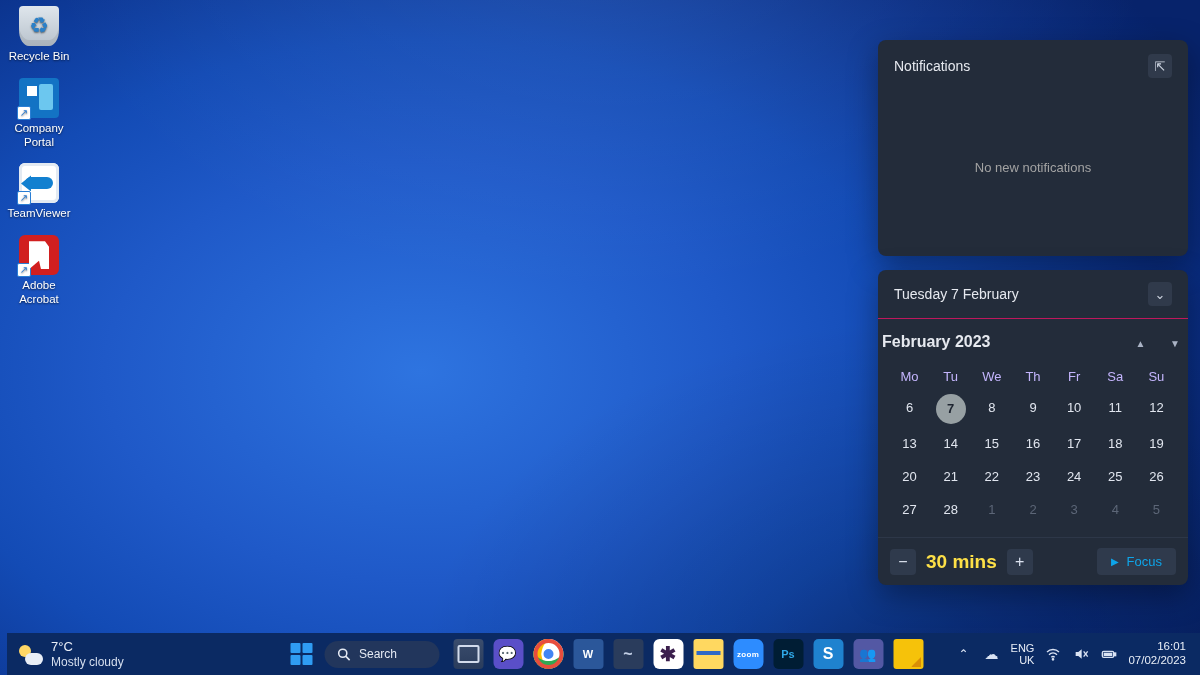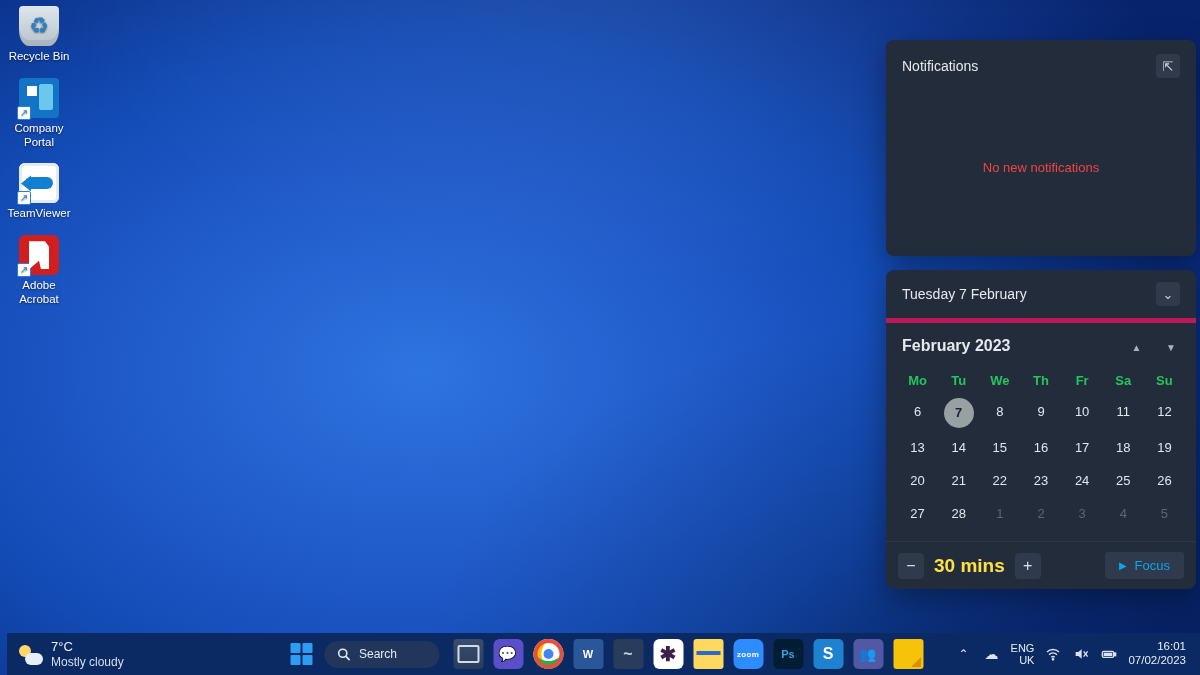--- a/index.html
+++ b/index.html
@@ -31,32 +31,32 @@
 .ico-cp::after{content:"";position:absolute;left:8px;top:8px;width:10px;height:10px;background:#fff;}
 .ico-cp::before{content:"";position:absolute;right:6px;top:6px;width:14px;height:26px;background:#6cc7ef;border-radius:2px;}
 .ico-tv   { background:#fff;border-radius:6px; box-shadow: inset 0 0 0 3px #e3eaf2;}
 .ico-tv::after{content:"";position:absolute;left:6px;top:14px;width:28px;height:12px;background:#1280d0;border-radius:8px;}
 .ico-tv::before{content:"";position:absolute;left:2px;top:12px;width:10px;height:16px;background:#1280d0;clip-path:polygon(0 50%,100% 0,100% 100%);}
 .ico-ac   { background:#d11f1f;border-radius:6px;}
 .ico-ac::after{content:"";position:absolute;left:10px;top:6px;width:20px;height:28px;background:#fff;clip-path:polygon(0 0,80% 0,100% 20%,100% 100%,60% 100%,50% 70%,0 100%);}
 .shortcut { position:absolute;left:-2px;bottom:-2px;width:14px;height:14px;background:#fff;border:1px solid #2a7ed4;border-radius:2px;font-size:10px;line-height:12px;color:#2a7ed4;text-align:center;}
 
 
-.panel { position:absolute; right:4px; width:310px; background:#232c3a; color:#e6e9ef; border-radius:8px; box-shadow:0 10px 30px rgba(0,0,0,.35); }
+.panel { position:absolute; right:12px; width:310px; background:#232c3a; color:#e6e9ef; border-radius:8px; box-shadow:0 10px 30px rgba(0,0,0,.35); }
 .panel .hdr { display:flex; justify-content:space-between; align-items:center; padding:14px 16px; font-size:14px; }
 .iconbtn { width:24px;height:24px;border-radius:4px;display:flex;align-items:center;justify-content:center;color:#cdd4e0;background:#303a4b;font-size:13px;cursor:pointer;}
 .notif { top:40px; height:216px; }
-.notif .body { height:150px; display:flex; align-items:center; justify-content:center; font-size:13px; color:#ef4444;}
+.notif .body { height:150px; display:flex; align-items:center; justify-content:center; font-size:13px; color:#a3a3a3;}
 
 .cal { top:270px; }
-.cal .datebar { display:flex;justify-content:space-between;align-items:center;padding:12px 16px;border-bottom:5px solid #be185d;font-size:14px;}
-.cal .monthbar{display:flex;justify-content:space-between;align-items:center;padding:14px 16px 6px;font-weight:600;}
+.cal .datebar { display:flex;justify-content:space-between;align-items:center;padding:12px 16px;border-bottom:1px solid #be185d;font-size:14px;}
+.cal .monthbar{display:flex;justify-content:space-between;align-items:center;padding:14px 4px 6px;font-weight:600;}
 .cal .arrows span{display:inline-block;width:18px;text-align:center;color:#aab3c5;font-size:10px;cursor:pointer;margin-left:12px;}
 .grid { display:grid; grid-template-columns:repeat(7,1fr); gap:2px; padding:6px 12px 12px; text-align:center; font-size:13px;}
-.grid .dow { color:#22c55e; font-weight:700; padding:6px 0;}
+.grid .dow { color:#c4b5fd; font-weight:400; padding:6px 0;}
 .grid .day { color:#e1e6ef; padding:8px 0; border-radius:50%; cursor:pointer;}
 .grid .day.other{ color:#5c6677;}
 .grid .day.today{ background:#97a0a3; color:#1d2430; font-weight:600; width:30px;height:30px;line-height:30px;padding:0;margin:2px auto;}
 .focusbar{display:flex;align-items:center;justify-content:space-between;padding:10px 12px;border-top:1px solid #2d3748;}
 .stepper{display:flex;align-items:center;gap:10px;}
 .stepbtn{width:26px;height:26px;border-radius:4px;background:#2f3a4c;color:#dbe2ef;display:flex;align-items:center;justify-content:center;font-size:16px;cursor:pointer;}
 .steplabel{font-size:19px;color:#fde047;font-weight:600;}
 .focusbtn{background:#2f3a4c;border-radius:4px;padding:6px 14px;font-size:13px;color:#0ea5e9;display:flex;align-items:center;gap:8px;cursor:pointer;}
 .focusbtn::before{content:"▶";font-size:10px;}
 

